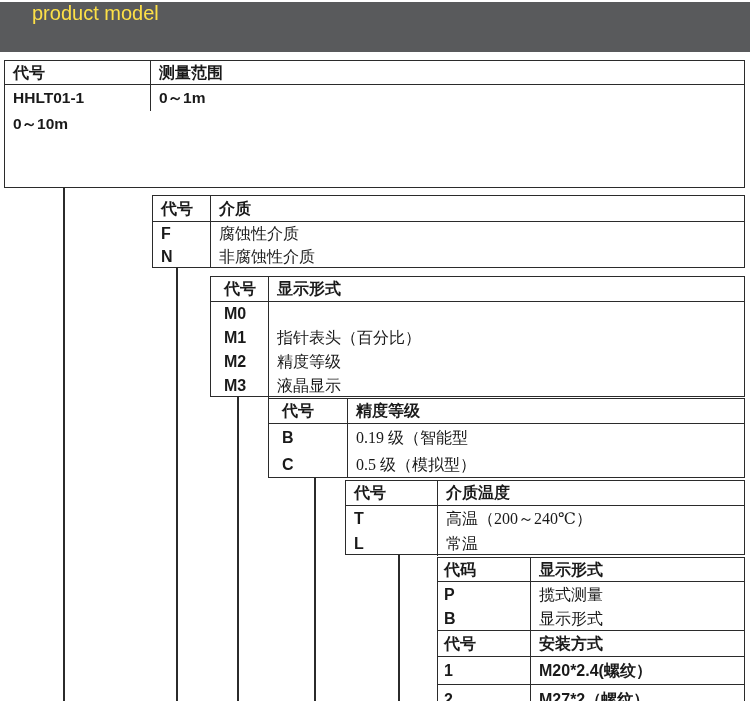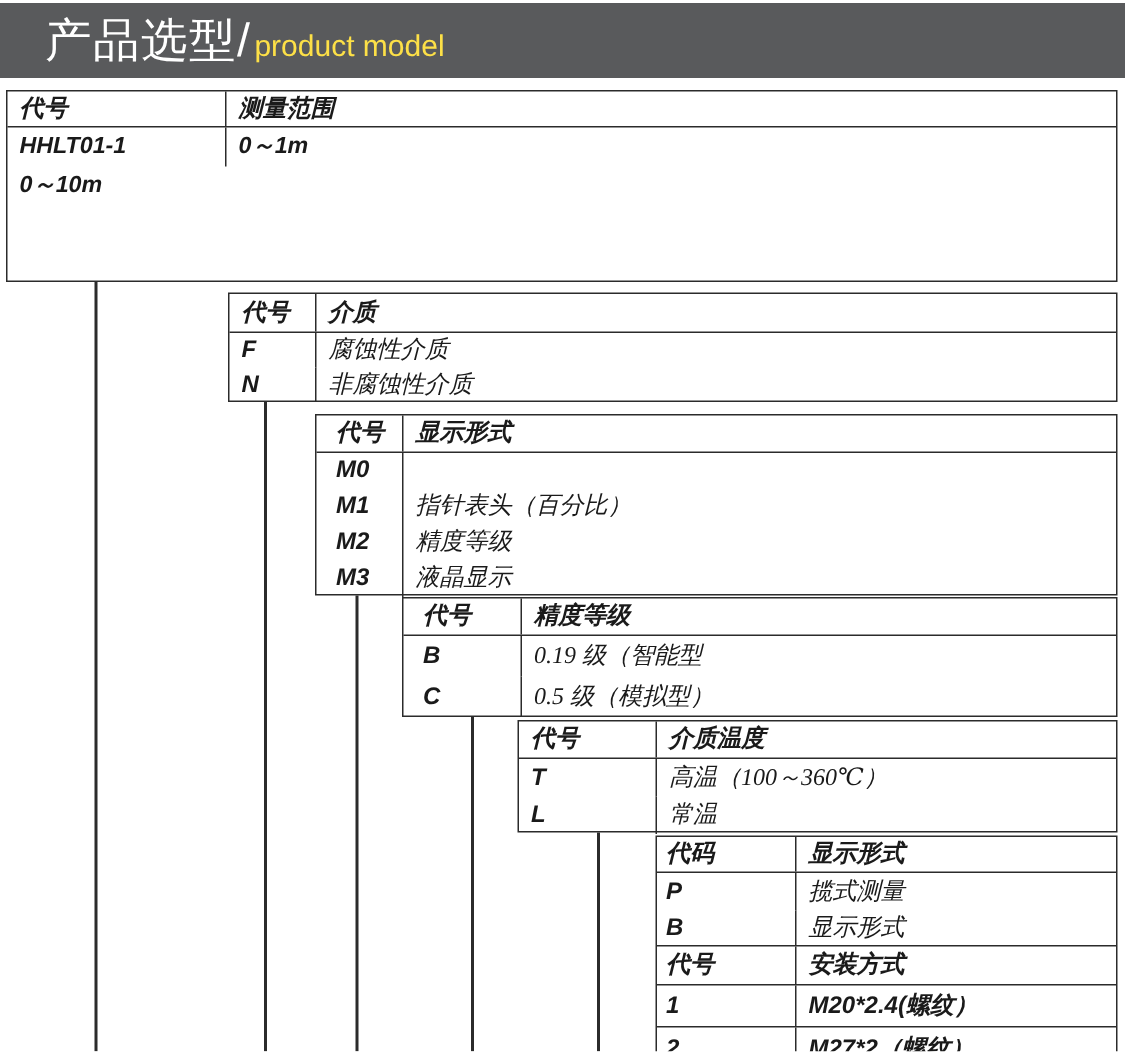--- a/index.html
+++ b/index.html
@@ -13,21 +13,21 @@
     position:absolute; left:0; top:2px; width:750px; height:50px;
     background:#595a5c; display:flex; align-items:baseline;
     padding-left:30px; box-sizing:border-box;
   }
   .title-zh { color:#ffffff; font-size:31px; line-height:50px; letter-spacing:1px; font-weight:400; }
   .title-en { color:#fde047; font-size:20px; margin-left:2px; font-weight:400; }
 
   
   .tbl {
     position:absolute; box-sizing:border-box; background:#ffffff;
-    border:1.5px solid #2b2b2b; font-size:16px;font-style:italic;
+    border:1.5px solid #2b2b2b; font-size:16px;
   }
   .row { display:flex; box-sizing:border-box; }
   .row.hdr { font-weight:bold; border-bottom:1.5px solid #2b2b2b; }
   .row.sep { border-bottom:1.5px solid #2b2b2b; }
   .c { box-sizing:border-box; padding-left:8px; white-space:nowrap; overflow:hidden; }
   .code { flex:none; border-right:1.5px solid #2b2b2b; font-weight:600; }
   .val { flex:1; }
   .serif { font-family:"Liberation Serif","DejaVu Serif",serif; font-weight:400; }
   .latin { font-weight:600; }
 
@@ -79,21 +79,20 @@
   .vl3 { left:237px; top:397px; height:304px; }
   .vl4 { left:314px; top:478px; height:223px; }
   .vl5 { left:398px; top:555px; height:146px; }
 </style>
 </head>
 <body>
 
 <div class="page">
 
   <div class="header-bar">
-    <span class="title-zh">产品选型/</span>
     <span class="title-en">product model</span>
   </div>
 
   <div class="tbl t1">
     <div class="row hdr">
       <div class="c code">代号</div>
       <div class="c val">测量范围</div>
     </div>
     <div class="row data">
       <div class="c code">HHLT01-1</div>
@@ -156,21 +155,21 @@
     </div>
   </div>
 
   <div class="tbl t5">
     <div class="row hdr">
       <div class="c code">代号</div>
       <div class="c val">介质温度</div>
     </div>
     <div class="row data">
       <div class="c code">T</div>
-      <div class="c val serif">高温（100～360℃）</div>
+      <div class="c val serif">高温（200～240℃）</div>
     </div>
     <div class="row data">
       <div class="c code">L</div>
       <div class="c val serif">常温</div>
     </div>
   </div>
 
   <div class="tbl t67">
     <div class="row hdr r-h6">
       <div class="c code">代码</div>

